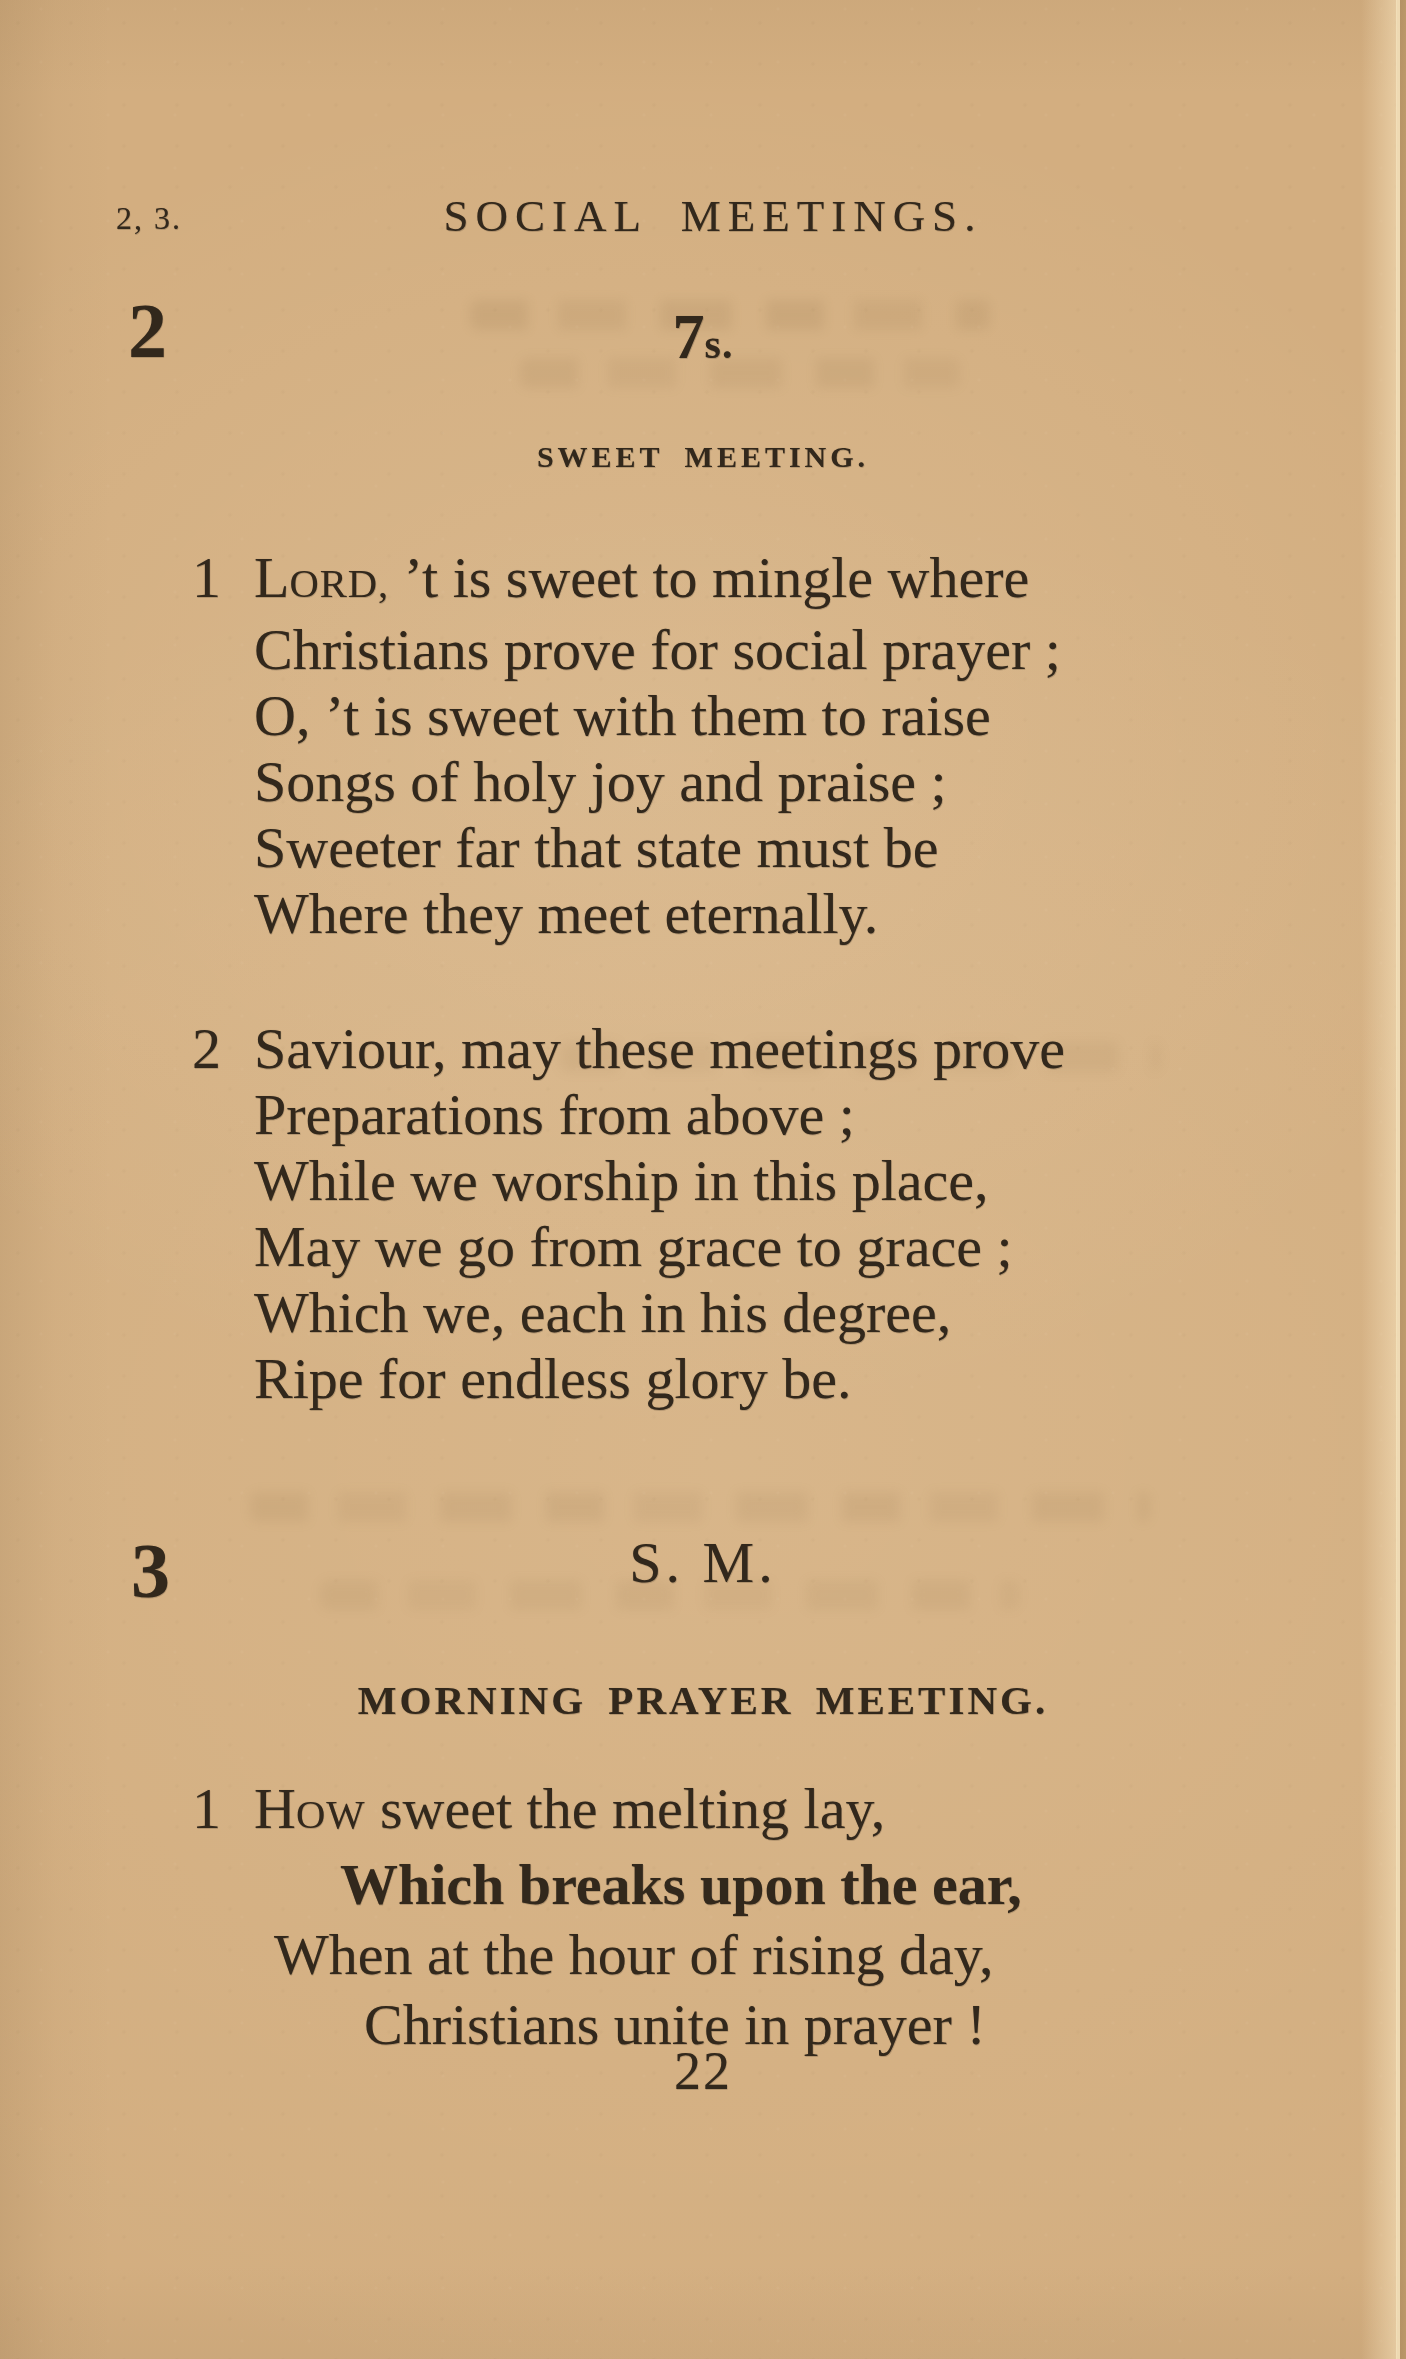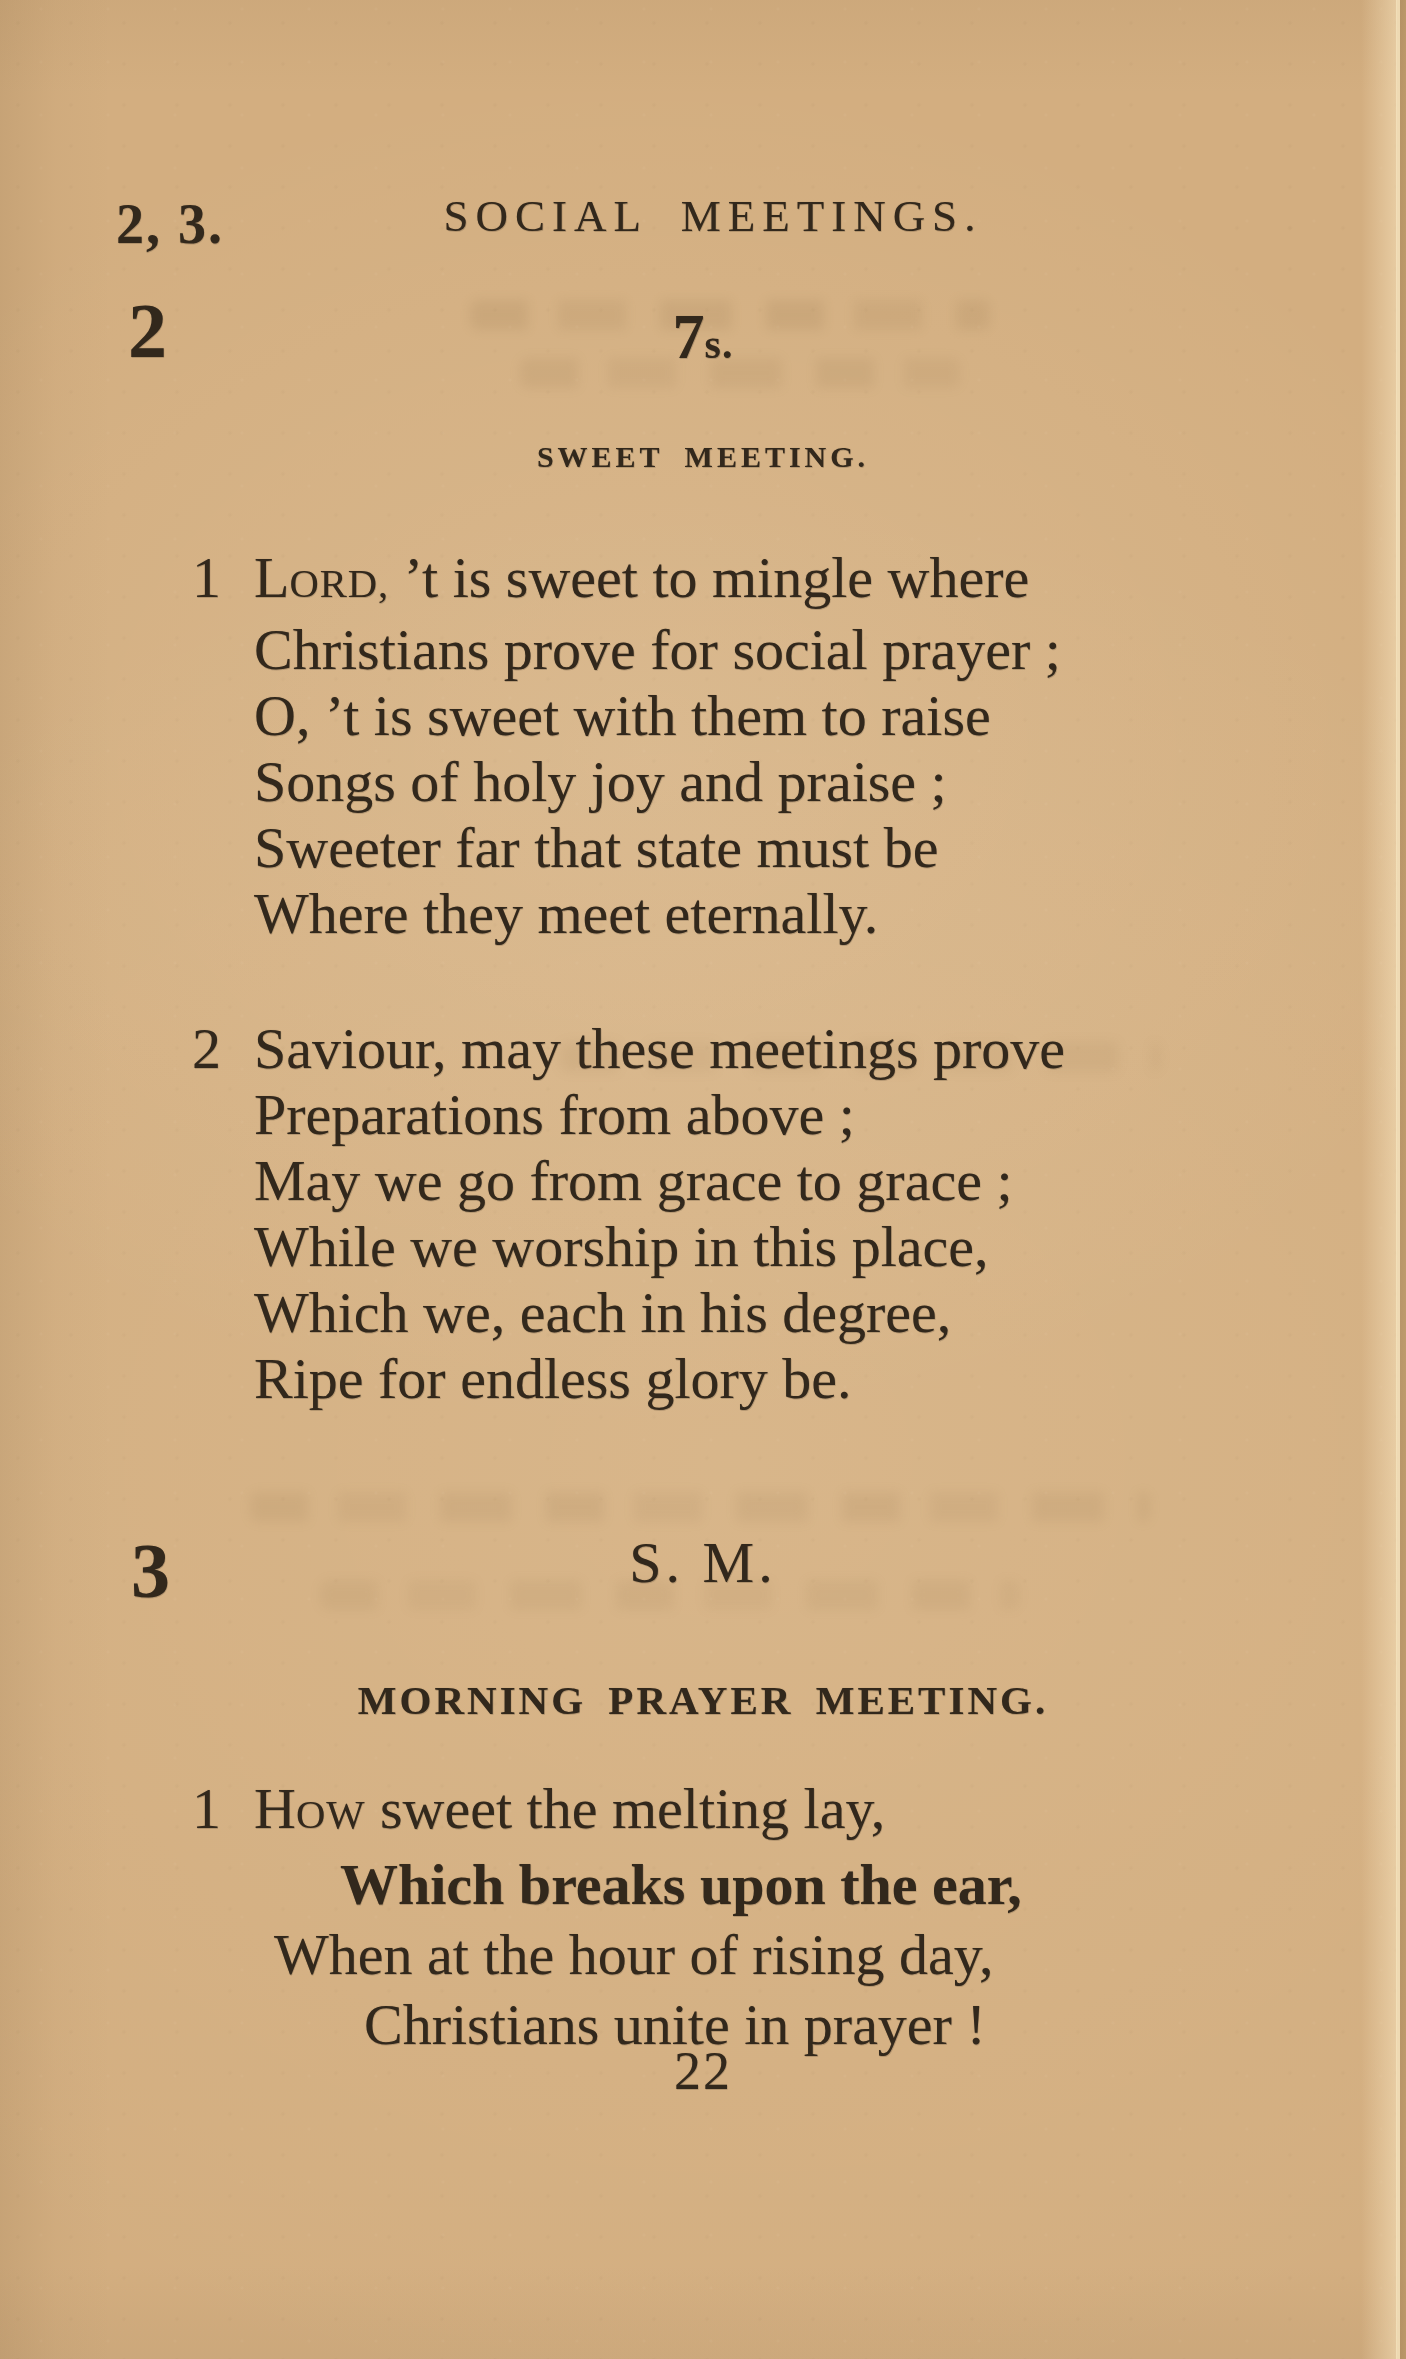--- a/index.html
+++ b/index.html
@@ -39,21 +39,21 @@
     opacity: 0.45;
     background: repeating-linear-gradient(90deg,
       rgba(138,106,64,0.30) 0 58px, transparent 58px 88px,
       rgba(138,106,64,0.24) 88px 156px, transparent 156px 190px,
       rgba(138,106,64,0.28) 190px 262px, transparent 262px 296px);
   }
 
   .ink { text-shadow: 0.6px 0.9px 0 rgba(50,40,28,0.18), 0 0 1px rgba(50,40,28,0.28); }
 
   .header-row { position: absolute; top: 190px; left: 0; right: 0; height: 60px; }
-  .hymn-range { position: absolute; left: 116px; top: 2px; font-size: 56px; font-weight: 700; letter-spacing: 2px; }
+  .hymn-range { position: absolute; left: 116px; top: 10px; font-size: 32px; font-weight: 400; letter-spacing: 2px; }
   .section-title { text-align: center; font-size: 45px; letter-spacing: 7px; word-spacing: 16px; padding-left: 20px; }
 
   .hymn-number { position: absolute; font-size: 78px; font-weight: 700; line-height: 1; }
   .num-2 { left: 128px; top: 292px; }
   .num-3 { left: 131px; top: 1532px; }
 
   .meter-row { position: absolute; left: 0; right: 0; text-align: center; }
   .meter-2 { top: 294px; margin-top: 11px; }
   .meter-num    { font-size: 64px; font-weight: 700; line-height: 1; }
   .meter-suffix { font-size: 42px; font-weight: 700; line-height: 1; letter-spacing: 1px; }
@@ -120,22 +120,22 @@
       <div class="line cont">Songs of holy joy and praise ;</div>
       <div class="line cont">Sweeter far that state must be</div>
       <div class="line cont">Where they meet eternally.</div>
     </div>
 
     <div class="verse verse-2 ink">
       <div class="line">
         <span class="vnum">2</span><span>Saviour, may these meetings prove</span>
       </div>
       <div class="line cont">Preparations from above ;</div>
+      <div class="line cont">While we worship in this place,</div>
       <div class="line cont">May we go from grace to grace ;</div>
-      <div class="line cont">While we worship in this place,</div>
       <div class="line cont">Which we, each in his degree,</div>
       <div class="line cont">Ripe for endless glory be.</div>
     </div>
   </section>
 
   <section>
     <div class="hymn-number num-3 ink">3</div>
 
     <div class="meter-row meter-3 ink">S. M.</div>
 

